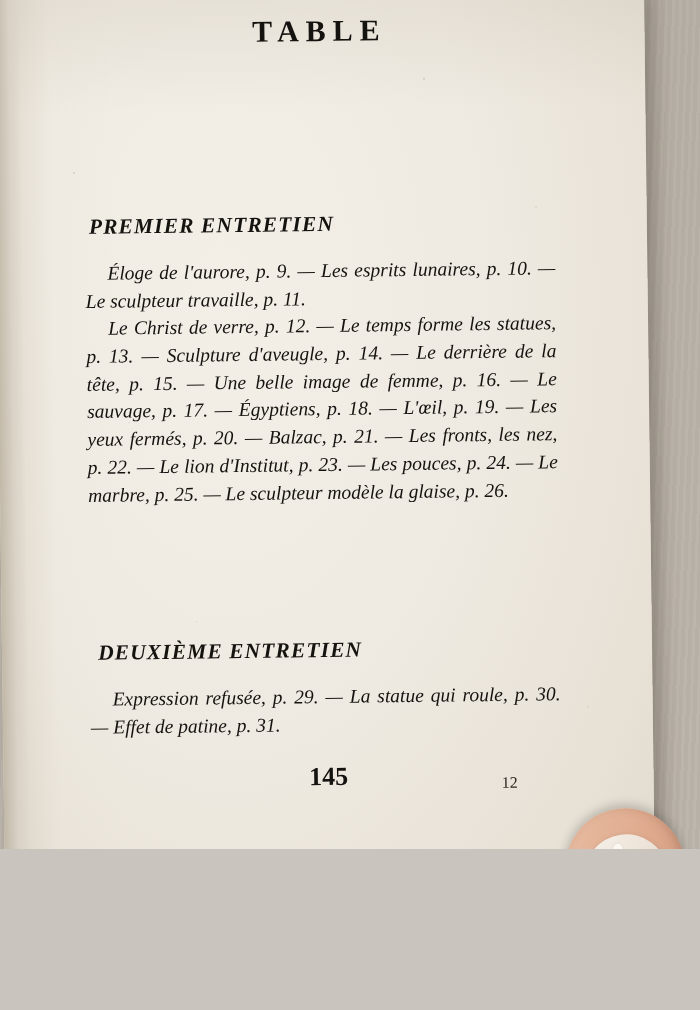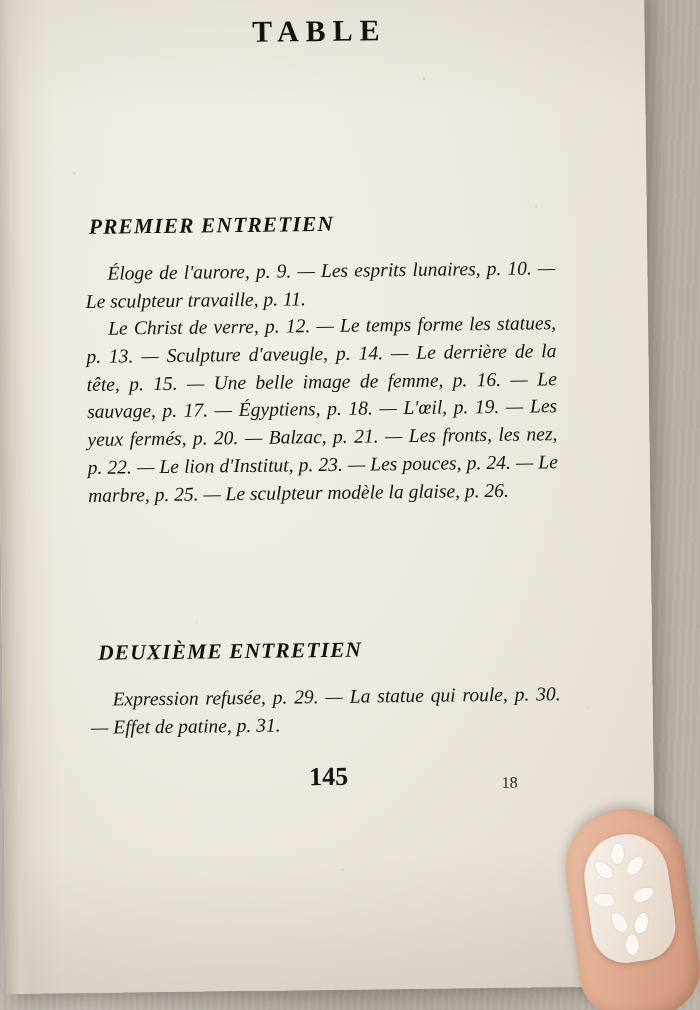--- a/index.html
+++ b/index.html
@@ -10,21 +10,21 @@
     width: 700px;
     height: 1010px;
     overflow: hidden;
     font-family: "Liberation Serif", serif;
     background: #c9c4bd;
   }
 
   #photo {
     position: relative;
     width: 700px;
-    height: 1010px;
+    height: 849px;
     overflow: hidden;
     background: #4c1d95;
   }
 
   
   .surface {
     position: absolute;
     left: 0; top: 0;
     width: 700px; height: 1010px;
     background:
@@ -225,21 +225,21 @@
         <div class="entry-block indent" id="sec1-p2">Le Christ de verre, p. 12. — Le temps forme les statues, p. 13. — Sculpture d'aveugle, p. 14. — Le derrière de la tête, p. 15. — Une belle image de femme, p. 16. — Le sauvage, p. 17. — Égyptiens, p. 18. — L'œil, p. 19. — Les yeux fermés, p. 20. — Balzac, p. 21. — Les fronts, les nez, p. 22. — Le lion d'Institut, p. 23. — Les pouces, p. 24. — Le marbre, p. 25. — Le sculpteur modèle la glaise, p. 26.</div>
       </div>
 
       <div class="section" id="section-2">
         <div class="section-heading">DEUXIÈME ENTRETIEN</div>
         <div class="entry-block indent" id="sec2-p1">Expression refusée, p. 29. — La statue qui roule, p. 30. — Effet de patine, p. 31.</div>
       </div>
 
       <div class="page-number">145</div>
 
-      <div class="signature-number">18</div>
+      <div class="signature-number">12</div>
 
     </div>
   </div>
 
   <div class="finger">
     <div class="finger-skin"></div>
     <div class="nail">
       <div class="nail-art">
         <div class="petal" style="left:30px; top:8px;  transform: rotate(10deg);"></div>
         <div class="petal" style="left:14px; top:22px; transform: rotate(-40deg);"></div>

